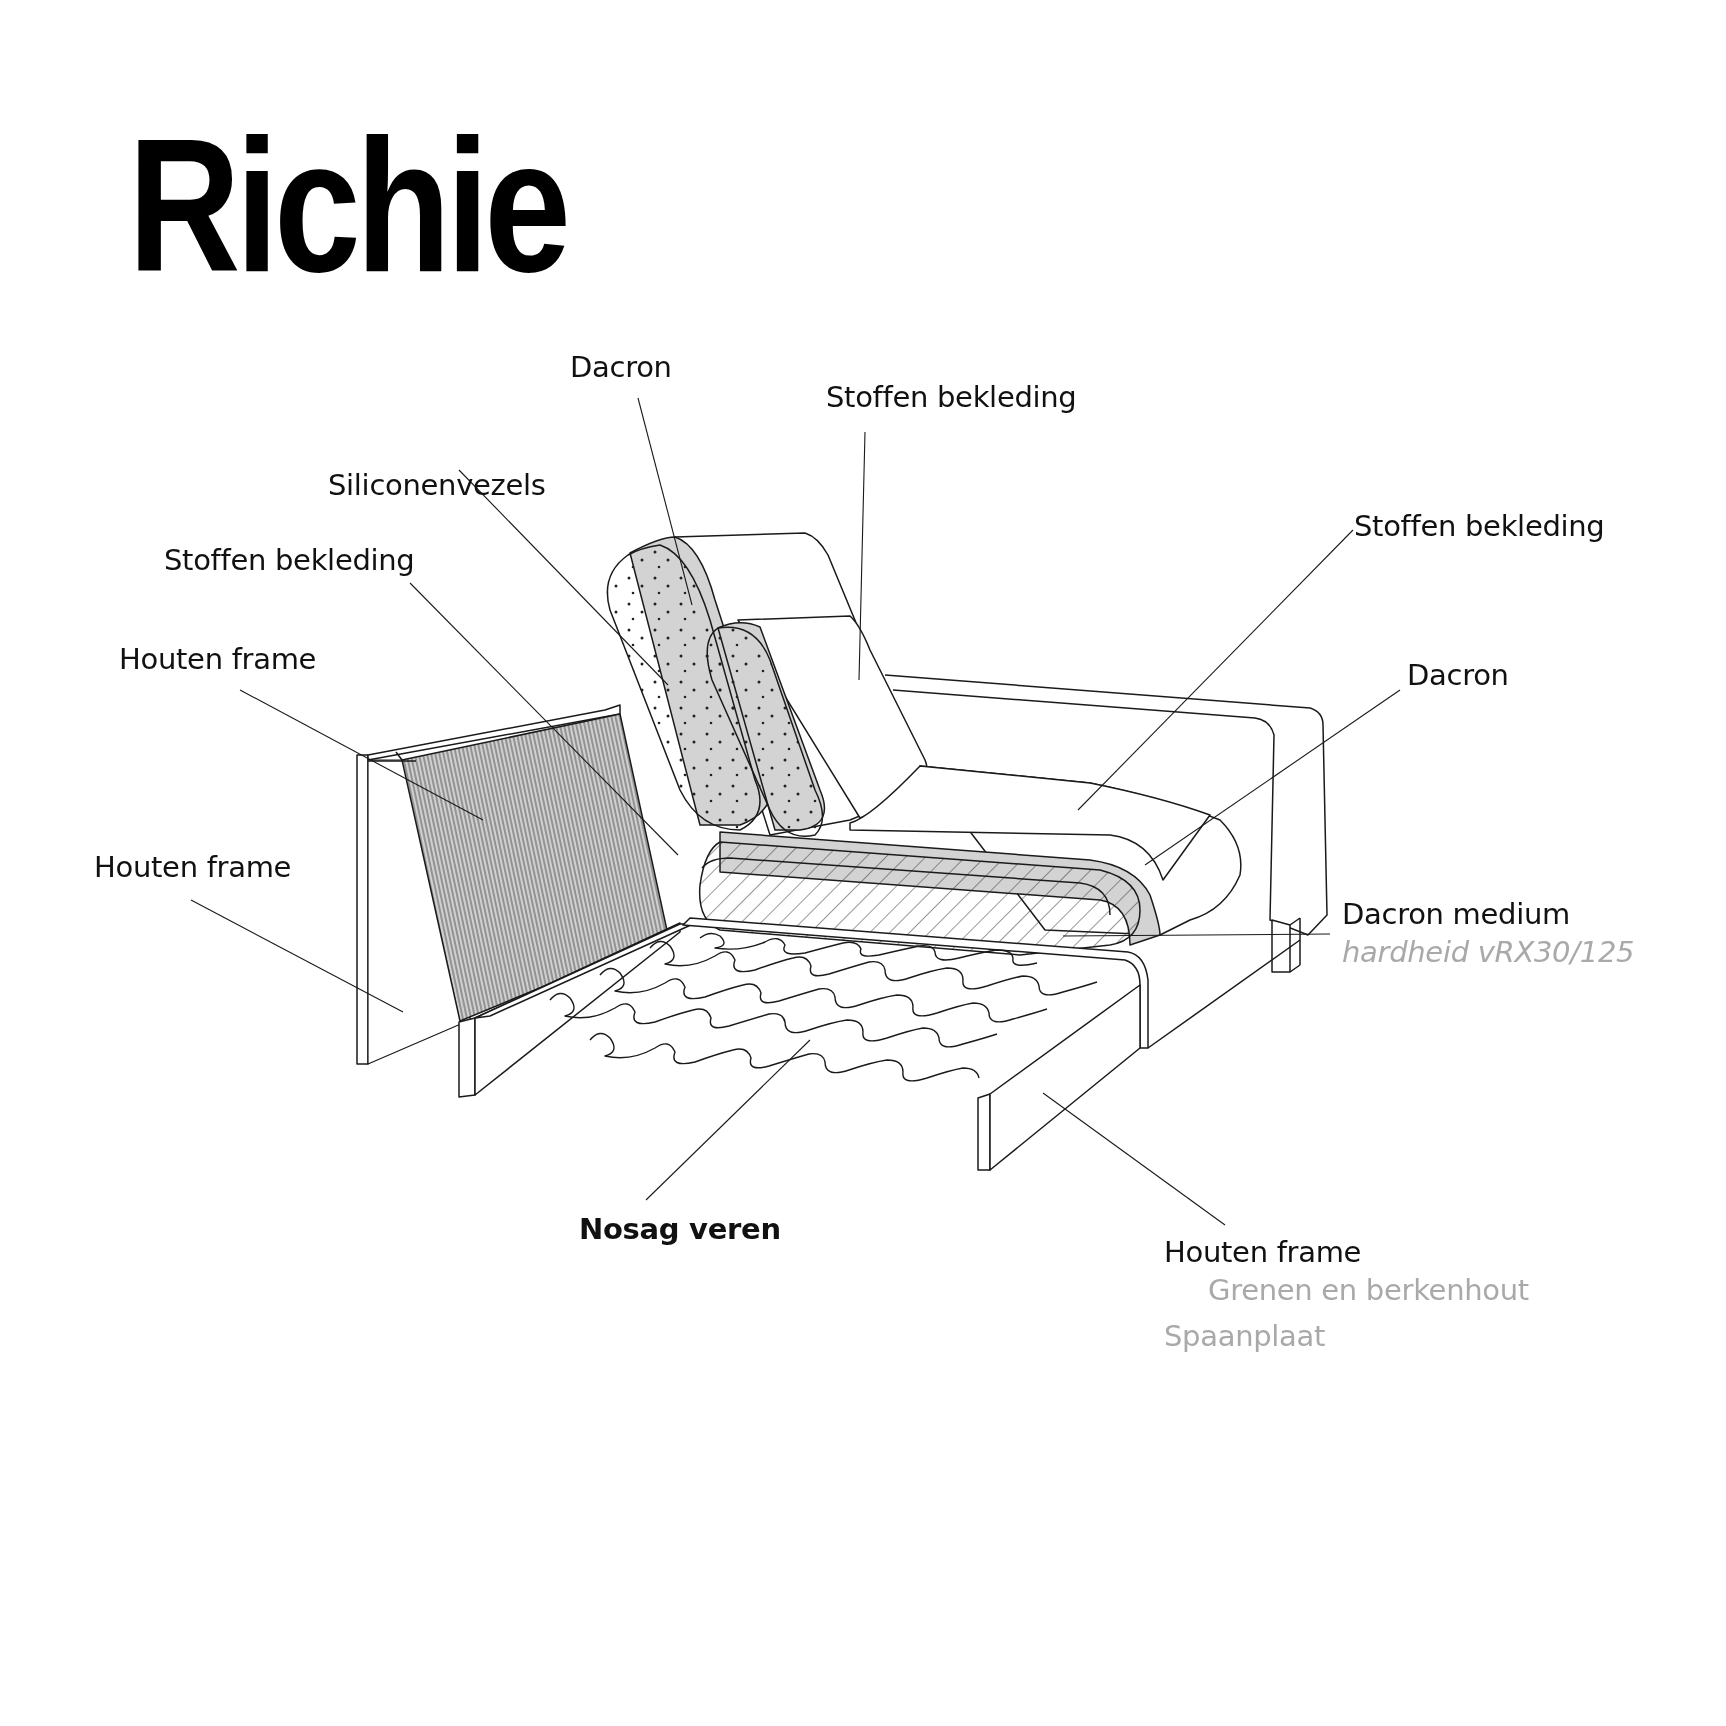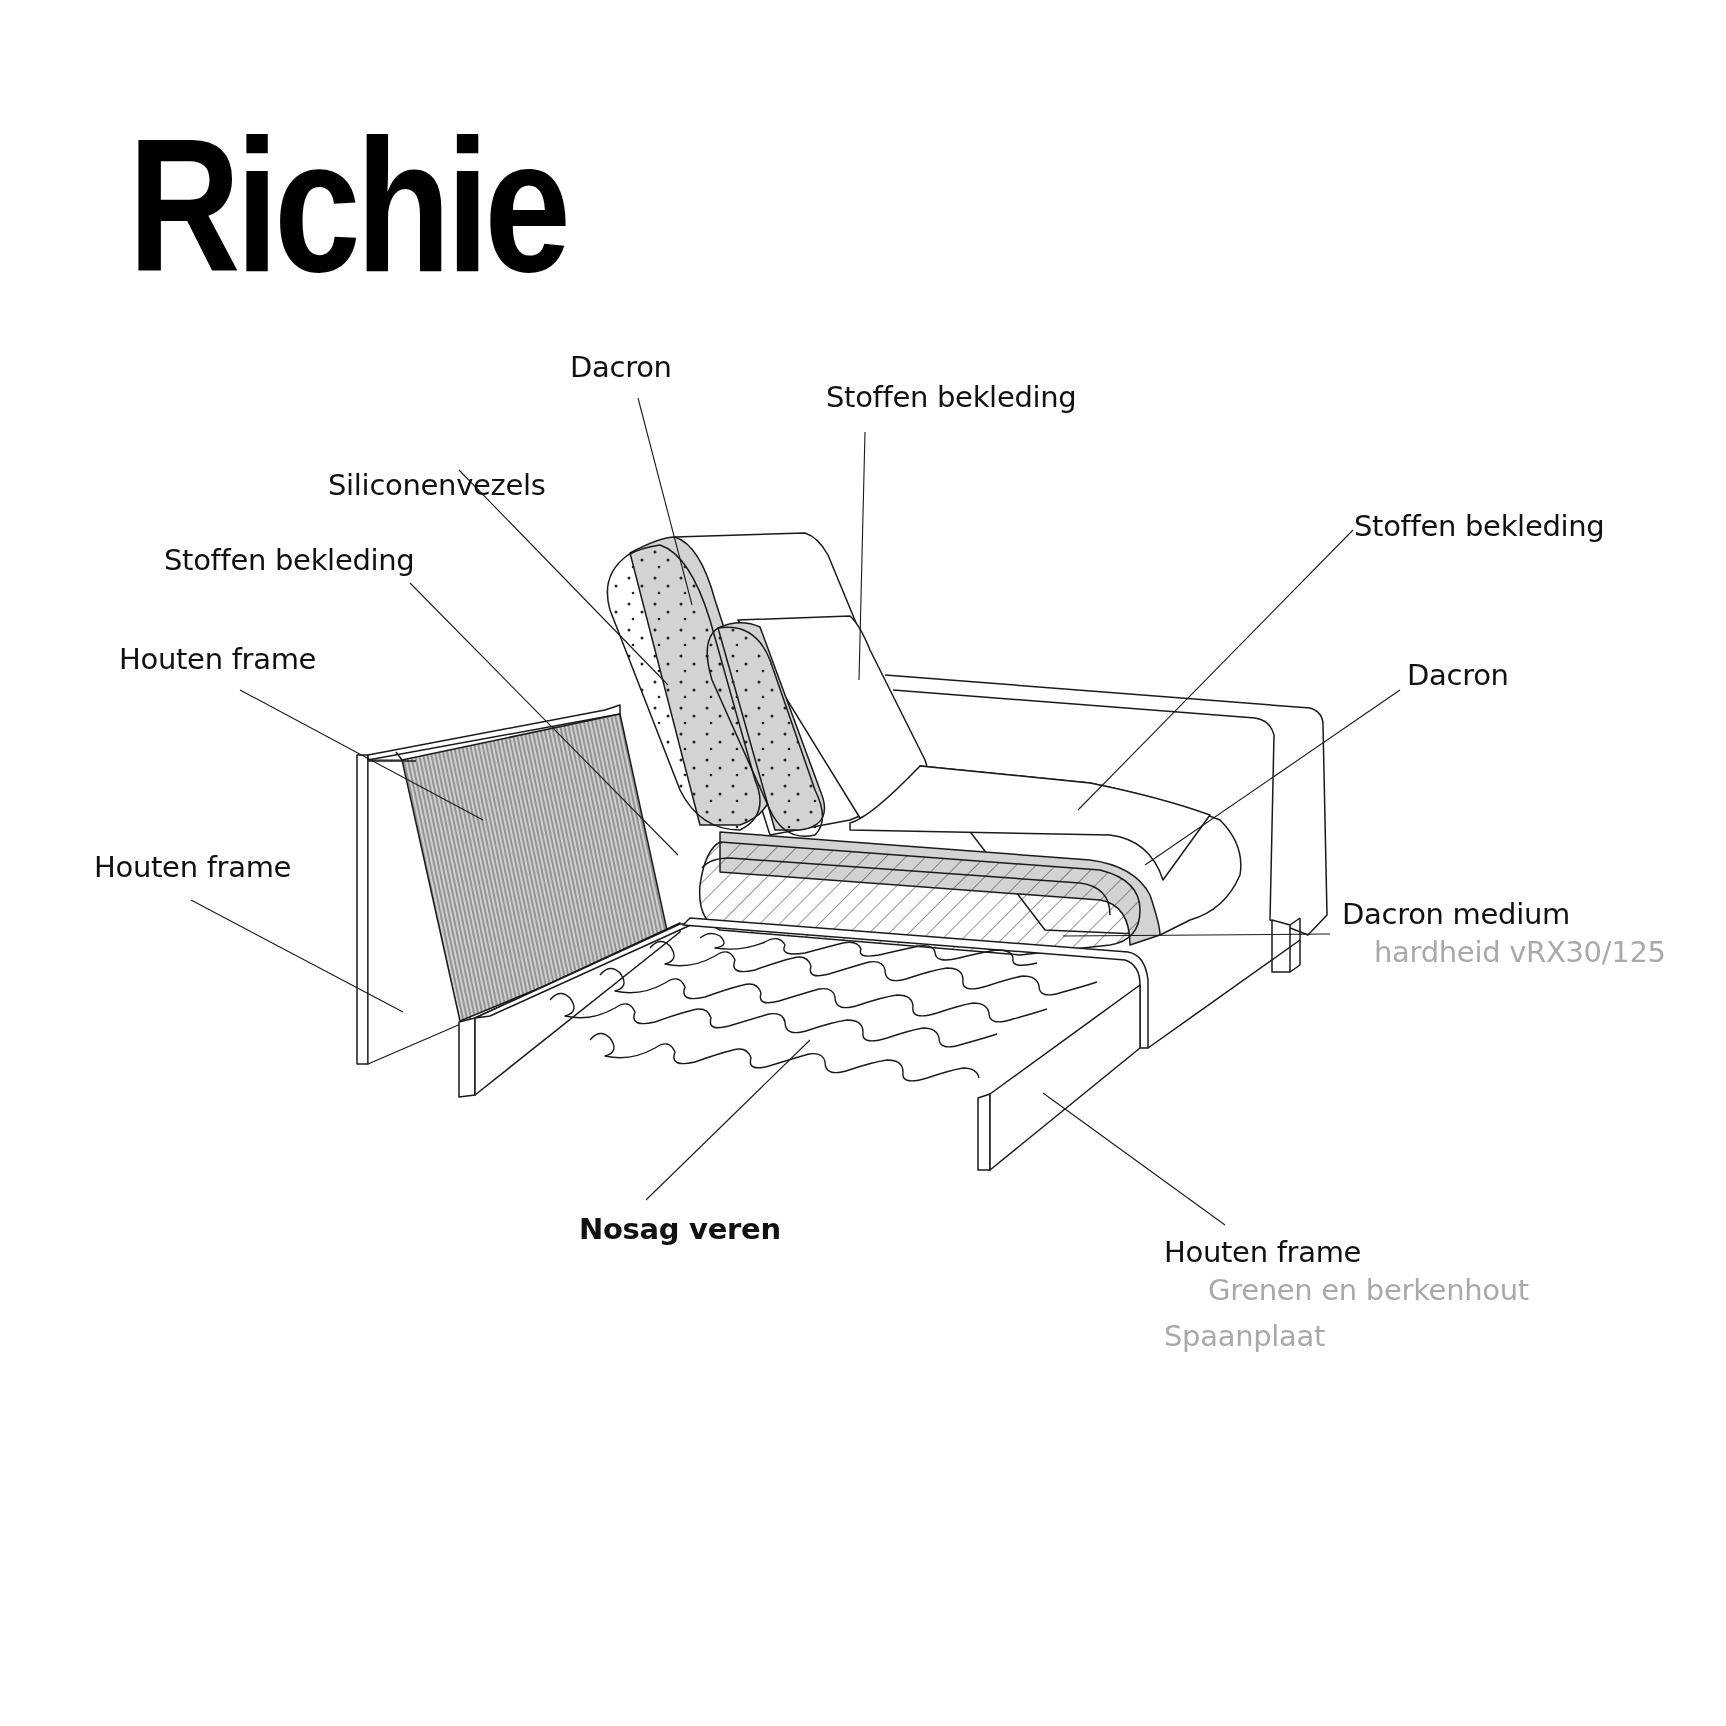--- a/index.html
+++ b/index.html
@@ -123,17 +123,17 @@
 
 <div class="label" style="left:570px; top:350px;">Dacron</div>
 <div class="label" style="left:826px; top:380px;">Stoffen bekleding</div>
 <div class="label" style="left:328px; top:432px;margin-top:36px;">Siliconenvezels</div>
 <div class="label" style="left:164px; top:543px;">Stoffen bekleding</div>
 <div class="label" style="left:119px; top:642px;">Houten frame</div>
 <div class="label" style="left:94px; top:850px;">Houten frame</div>
 <div class="label" style="left:1354px; top:509px;">Stoffen bekleding</div>
 <div class="label" style="left:1407px; top:658px;">Dacron</div>
 <div class="label" style="left:1342px; top:897px;">Dacron medium</div>
-<div class="label sub" style="left:1374px; top:935px;">hardheid vRX30/125</div>
+<div class="label sub" style="left:1342px; top:935px;font-style:italic;">hardheid vRX30/125</div>
 <div class="label" style="left:579px; top:1212px;font-weight:bold;">Nosag veren</div>
 <div class="label" style="left:1164px; top:1235px;">Houten frame</div>
 <div class="label sub" style="left:1164px; top:1273px;margin-left:44px;">Grenen en berkenhout</div>
 <div class="label sub" style="left:1164px; top:1309px;margin-top:10px;">Spaanplaat</div>
 
 </body></html>

